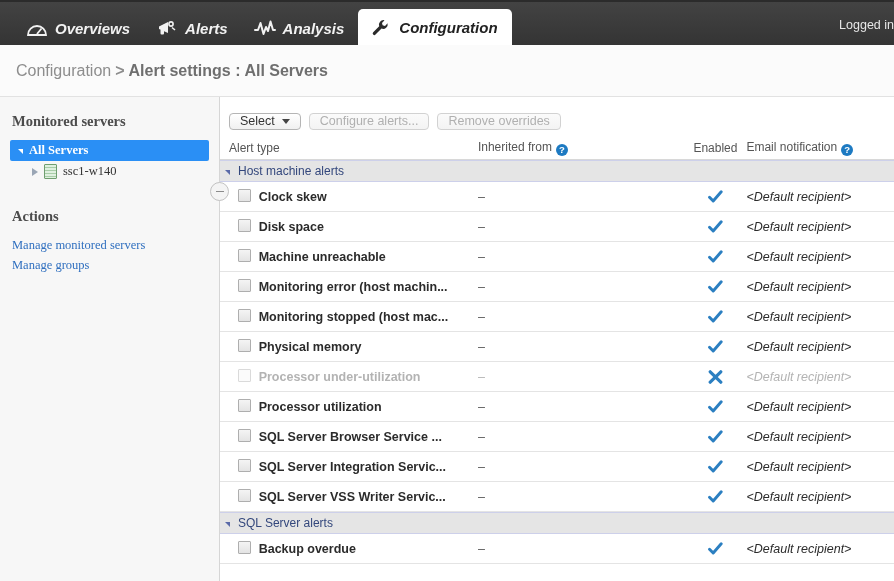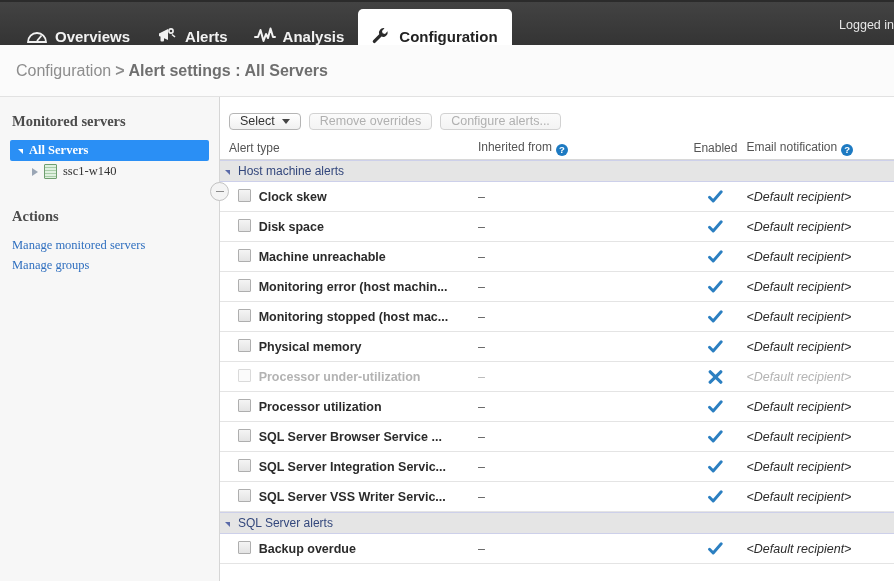--- a/index.html
+++ b/index.html
@@ -23,31 +23,32 @@
     background: #3a3a3a;
     background: linear-gradient(to bottom, #434343 0%, #343434 100%);
     border-top: 2px solid #2b2b2b;
     display: flex;
     align-items: flex-end;
     padding-left: 14px;
     box-sizing: border-box;
   }
   .navtab {
     display: flex;
-    align-items: flex-end;
+    align-items: center;
     gap: 7px;
     height: 34px;
     padding: 0 14px 0 12px;
     color: #f2f2f2;
     font-size: 15px;
     font-weight: bold;
     cursor: pointer;
     border-radius: 5px 5px 0 0;
     box-sizing: border-box;
     white-space: nowrap;
+    font-style: italic;
   }
   .navtab.active {
     background: #ffffff;
     color: #222;
     height: 36px;
   }
   .navtab .nav-icon {
     display: inline-block;
     width: 22px;
     height: 20px;
@@ -380,24 +381,24 @@
   </div>
 
   <div id="content">
 
     <div id="toolbar">
       <div class="btn">
         <span>Select</span>
         <span class="caret-down"></span>
       </div>
       <div class="btn disabled">
-        <span>Remove overrides</span>
+        <span>Configure alerts...</span>
       </div>
       <div class="btn disabled">
-        <span>Configure alerts...</span>
+        <span>Remove overrides</span>
       </div>
     </div>
 
     <div id="grid">
       <div id="grid-head">
         <div class="col-type">Alert type</div>
         <div class="col-inh">
           <span>Inherited from</span><span class="help-icon">?</span>
         </div>
         <div class="col-en">Enabled</div>

